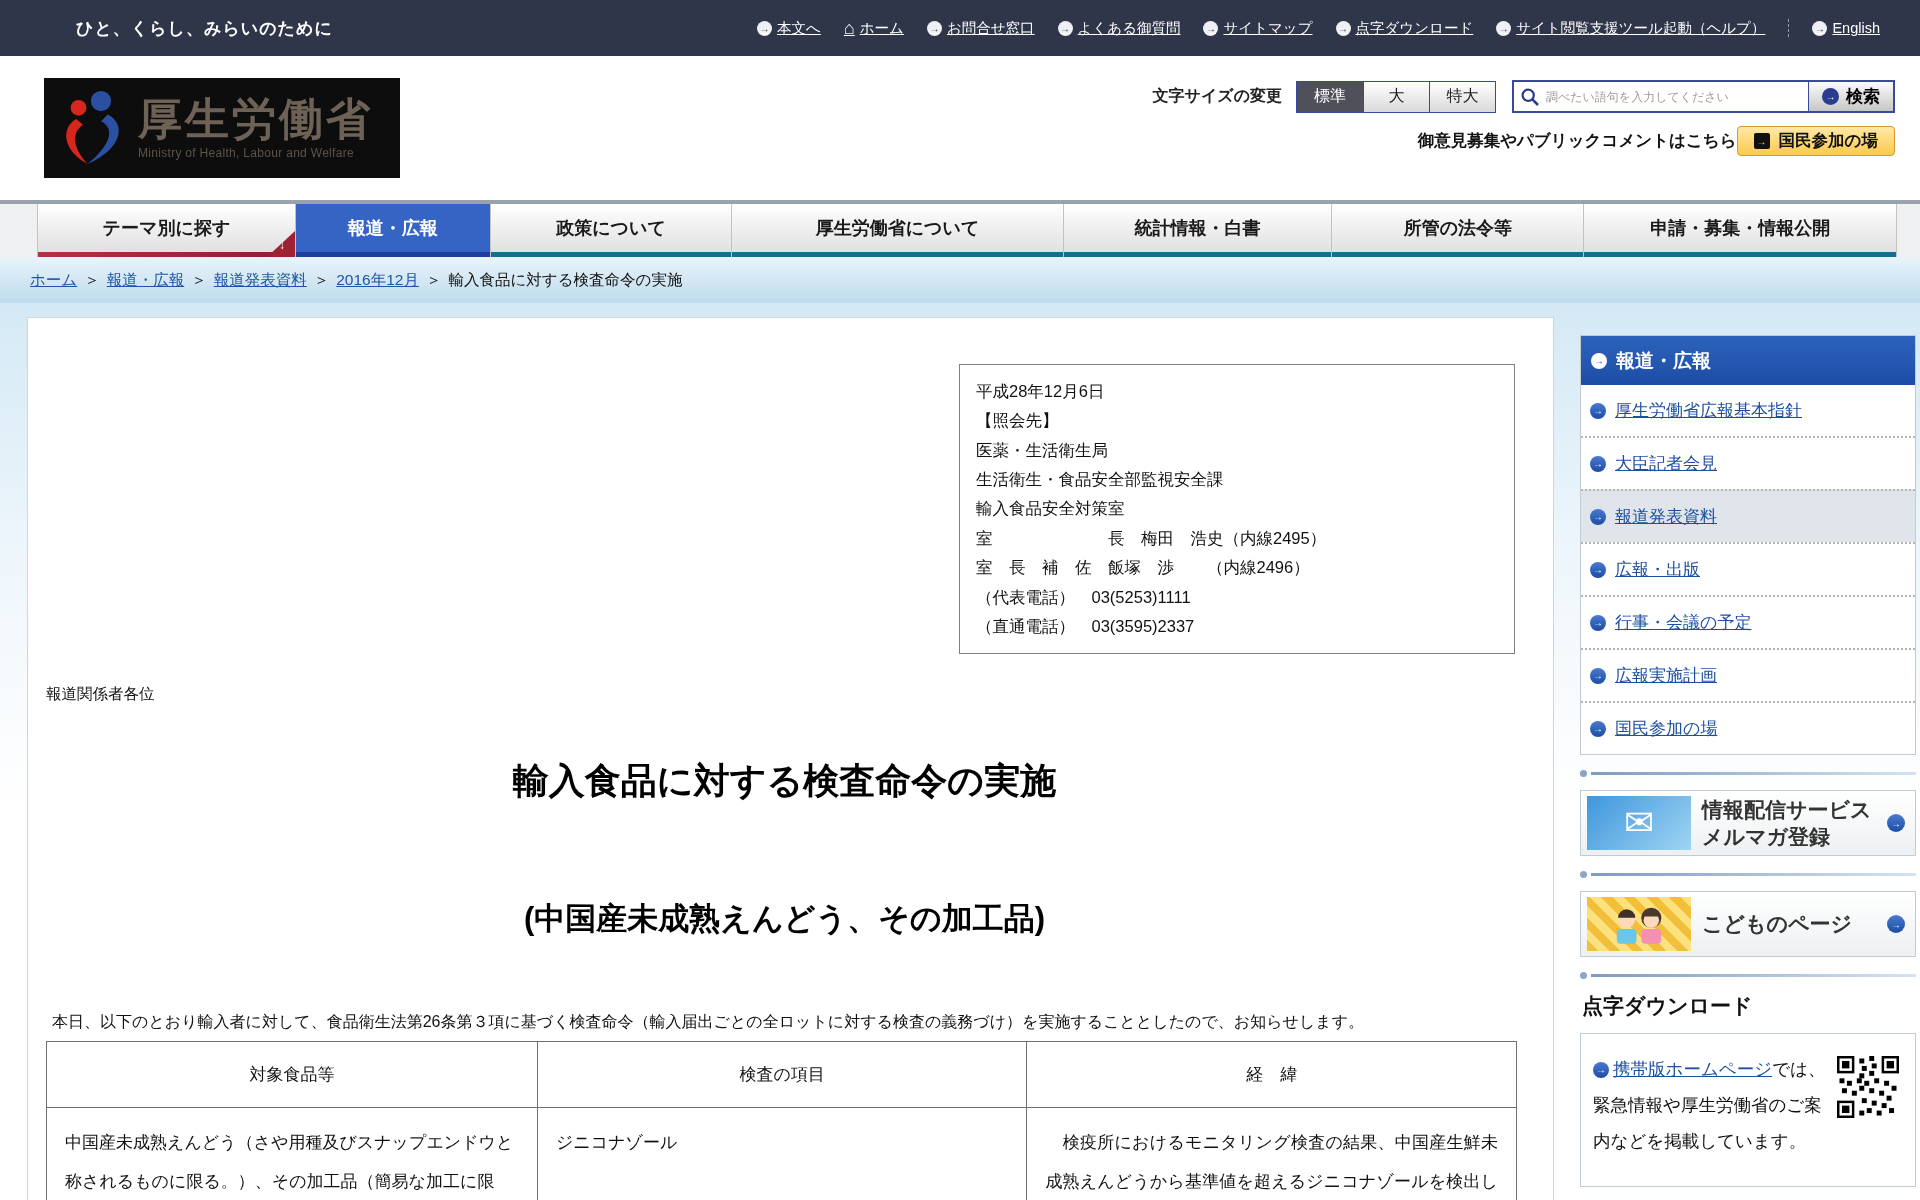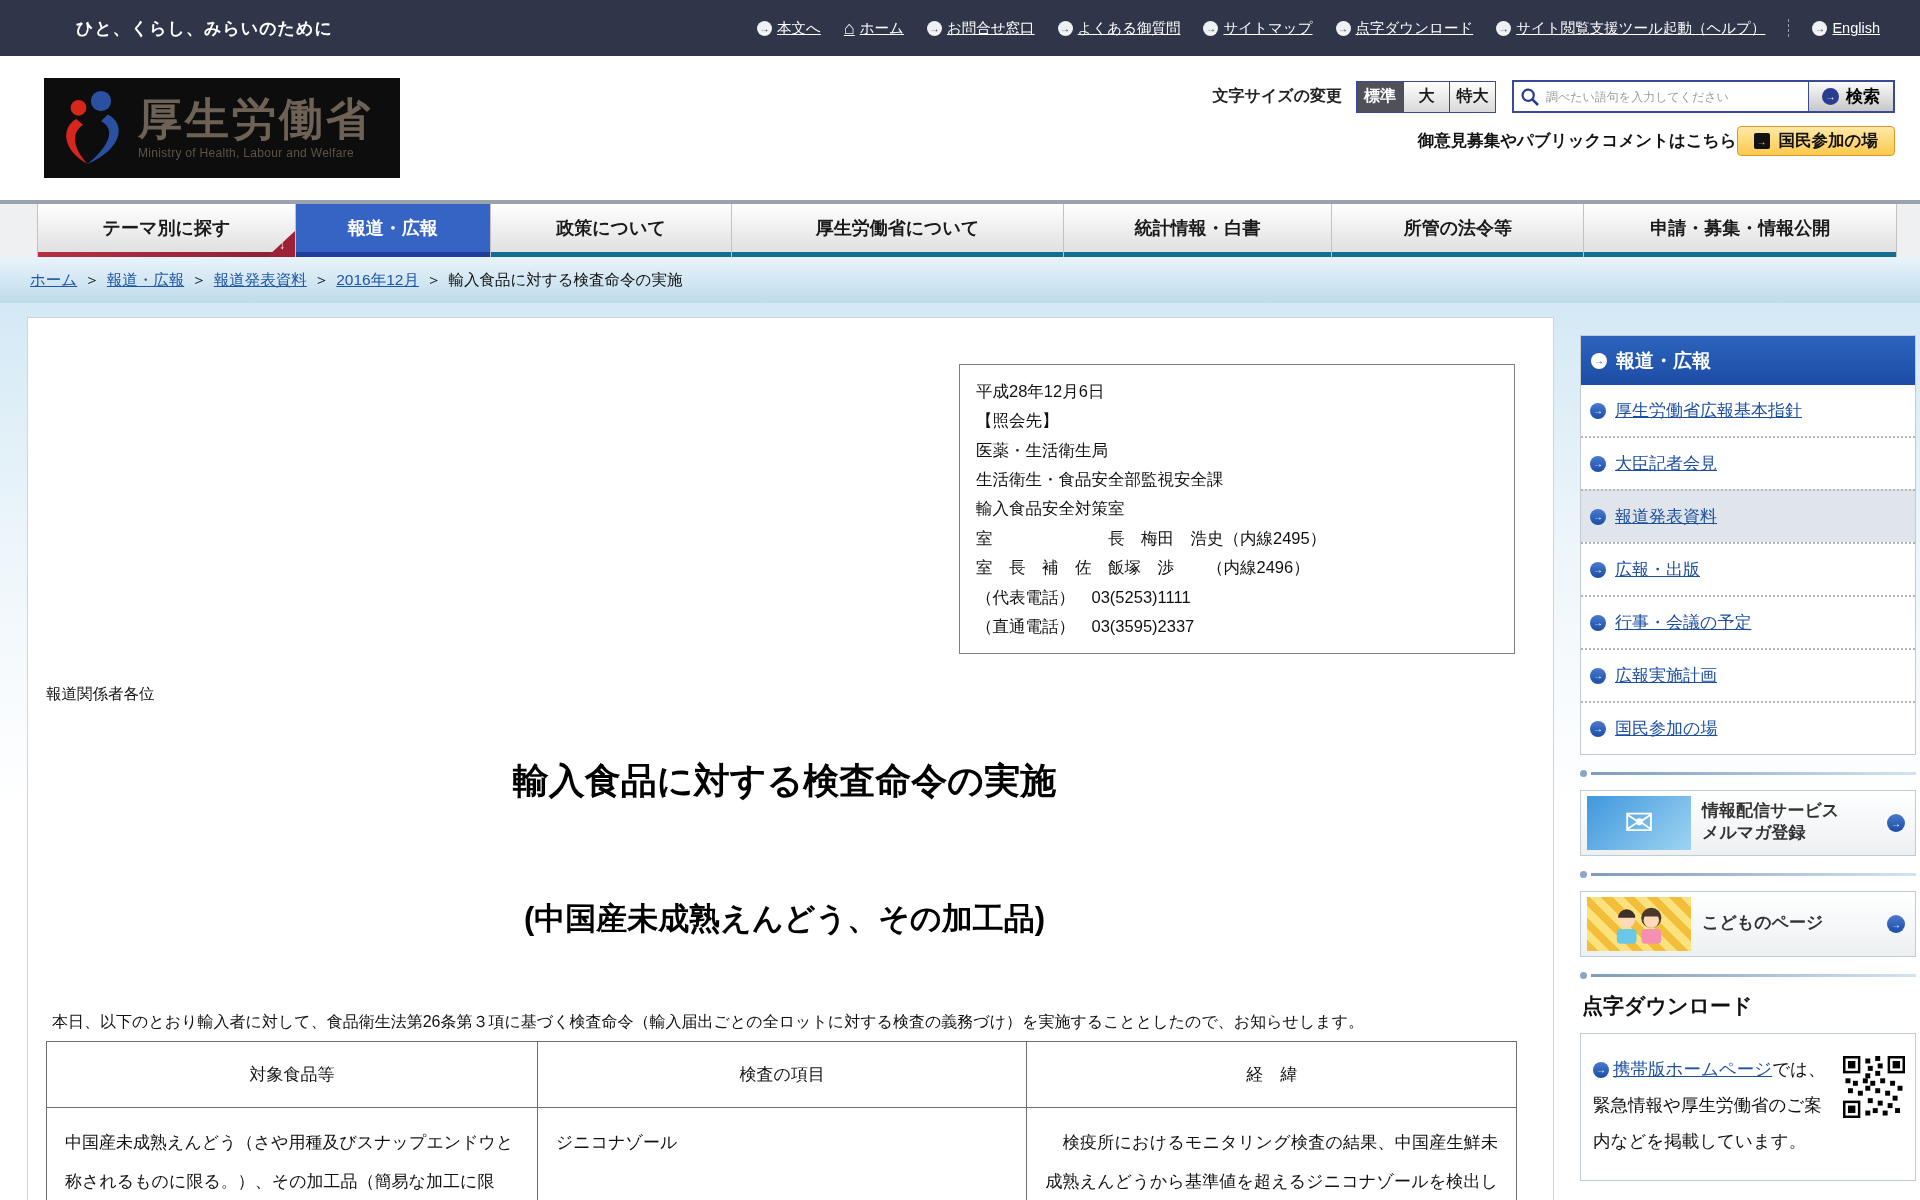--- a/index.html
+++ b/index.html
@@ -25,22 +25,22 @@
           padding:0 12px; gap:10px; cursor:pointer; }
   .logo svg { height:82px; width:72px; flex-shrink:0; }
   .logo-txt { display:flex; flex-direction:column; }
   .logo-main { color:#6e6257; font-size:44px; font-weight:bold; letter-spacing:3px; line-height:1.05; }
   .logo-sub  { color:#5d5349; font-size:12px; margin-top:3px; letter-spacing:.3px; }
   .header-right { margin-left:auto; display:flex; flex-direction:column;
                   align-items:flex-end; gap:13px; padding-top:2px; }
   .hr-row { display:flex; align-items:center; }
   .fs-label { font-size:16px; font-weight:bold; color:#222; margin-right:14px; }
   .fs-group { display:flex; border:1px solid #3a4a9a; }
-  .fs-btn { width:46px; height:30px; display:flex; align-items:center; justify-content:center;
-            font-size:16px; font-weight:bold; color:#1a1a1a;
+  .fs-btn { width:66px; height:30px; display:flex; align-items:center; justify-content:center;
+            font-size:16px; font-weight:normal; color:#1a1a1a;
             background:linear-gradient(#ffffff,#d9d9d9); border-left:1px solid #3a4a9a; cursor:pointer; }
   .fs-btn:first-child { border-left:none; }
   .fs-btn.selected { background:#50505a; color:#fff; }
   .searchbox { display:flex; align-items:center; border:2px solid #3a4a9a; height:33px;
                background:#fff; margin-left:16px; }
   .mag { margin:0 2px 0 6px; flex-shrink:0; }
   .search-input { border:none; outline:none; width:266px; font-size:12px; color:#555;
                   padding:0 4px; background:transparent; }
   .search-input::placeholder { color:#9a9a9a; }
   .search-btn { height:100%; display:flex; align-items:center; gap:7px; padding:0 13px;
@@ -123,27 +123,27 @@
   .side-divider { display:flex; align-items:center; gap:4px; margin:15px 0 13px; }
   .side-divider .dot  { width:7px; height:7px; border-radius:50%; background:#8aa5c5; flex-shrink:0; }
   .side-divider .line { flex:1; height:3px; background:linear-gradient(to right,#7e9bbf,#d5e3f0); }
 
   .banner { border:1px solid #c3cbd2; background:linear-gradient(#ffffff,#edf0f2);
             display:flex; align-items:center; gap:11px; height:66px; padding:0 10px 0 6px; cursor:pointer; }
   .banner-img { width:104px; height:54px; flex-shrink:0; display:flex; align-items:center;
                 justify-content:center; overflow:hidden; }
   .banner-img.mail { background:linear-gradient(135deg,#3f97dd,#9fd4f2); color:#fff; font-size:36px; }
   .banner-img.kids { background:repeating-linear-gradient(45deg,#f3bf3a 0 8px,#fbe27e 8px 16px); }
-  .banner-text { font-size:17px; font-weight:bold; color:#333; line-height:1.3; flex:1;font-family:Liberation Mono, monospace; }
+  .banner-text { font-size:21px; font-weight:bold; color:#333; line-height:1.3; flex:1; }
   .banner-text span { display:block; }
   .banner .blue-arrow { width:18px; height:18px; }
 
   .mobile-heading { font-size:21px; font-weight:bold; color:#111; margin:2px 0 13px 2px; }
-  .mobile-box { border:1px solid #c3cbd2; background:#fff; padding:18px 10px 20px 12px;
-                display:flex; gap:10px;justify-content:space-between; }
+  .mobile-box { border:1px solid #c3cbd2; background:#fff; padding:18px 10px 26px 12px;
+                display:flex; gap:10px; }
   .mobile-text { width:234px; font-size:17.5px; line-height:2.05; color:#111; }
   .mobile-text .blue-arrow { margin-right:4px; vertical-align:2px; }
   .mobile-link { color:#1d4fa0; text-decoration:underline; cursor:pointer; }
   .qr { width:62px; height:62px; flex-shrink:0; margin-top:4px; }
 </style>
 </head>
 <body>
 
 <div class="topbar">
   <span class="tagline">ひと、くらし、みらいのために</span>

